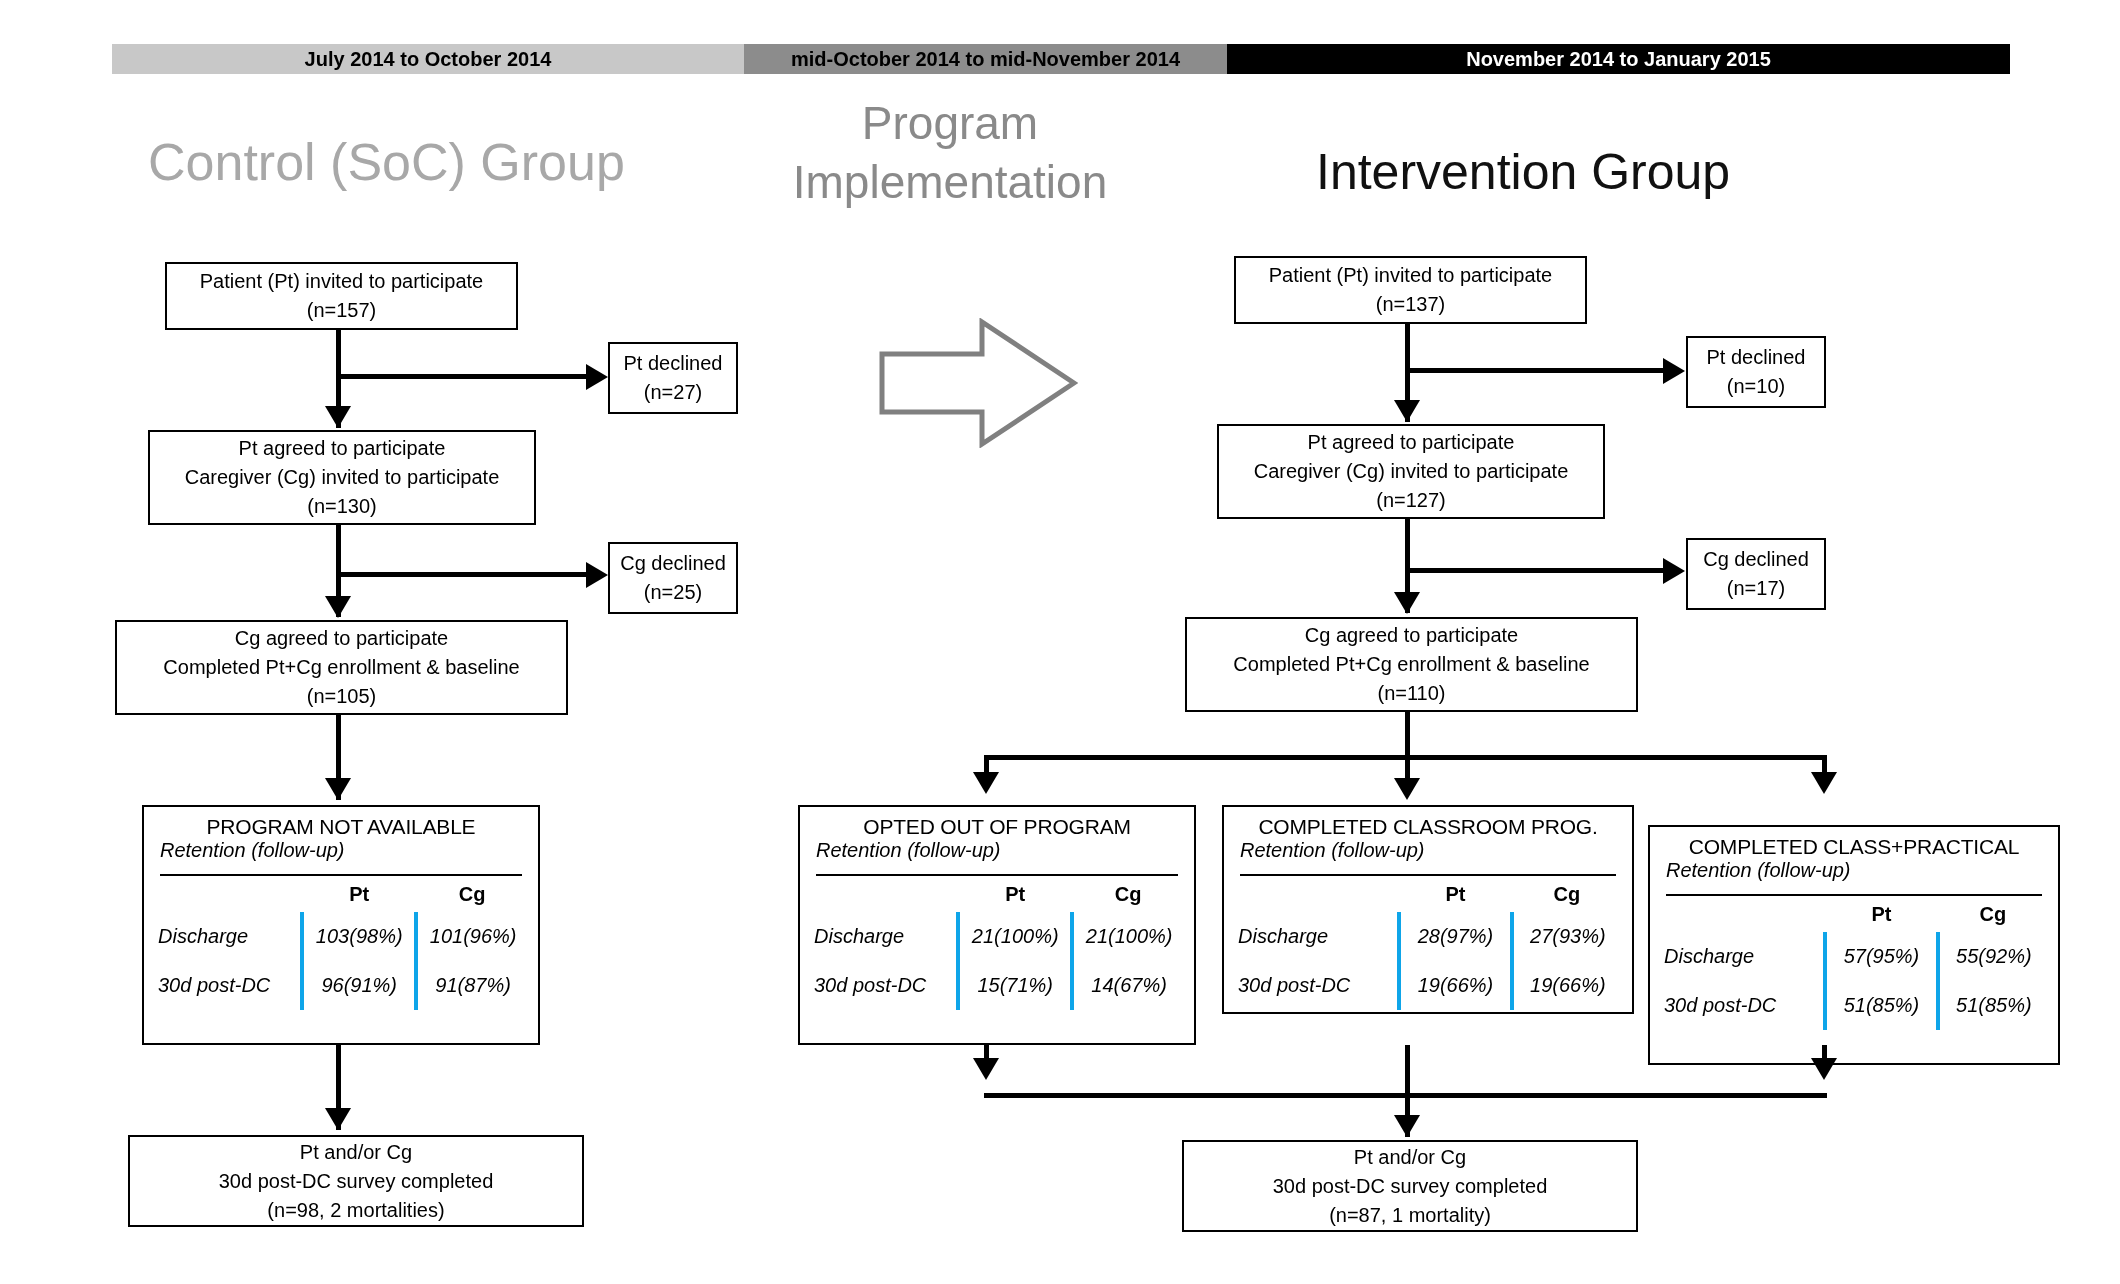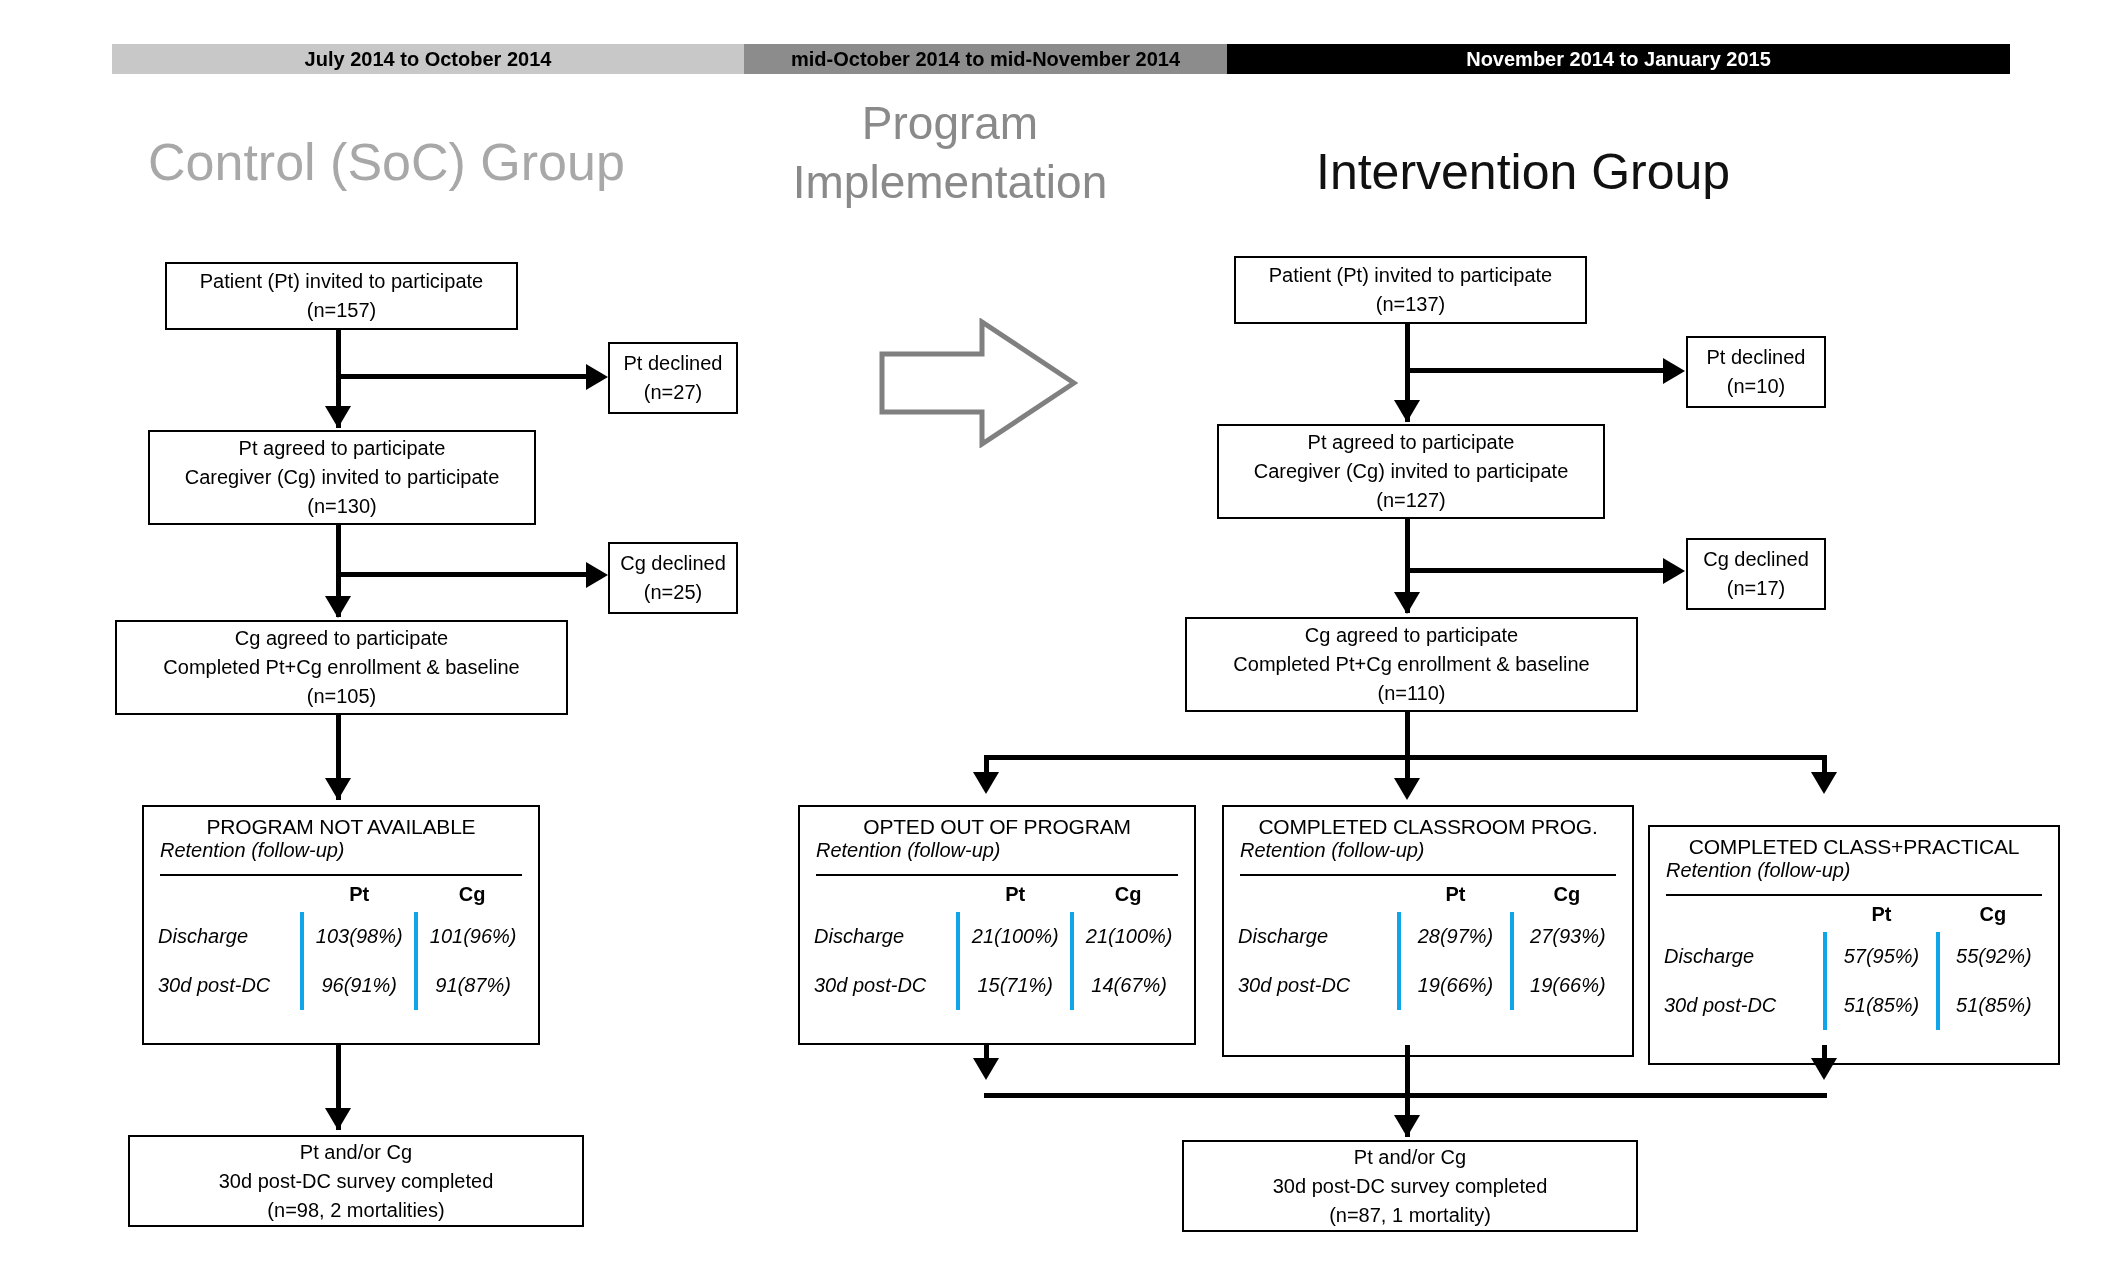--- a/index.html
+++ b/index.html
@@ -321,21 +321,21 @@
       </tr>
       <tr class="datarow">
         <td class="rowhead">30d post-DC</td>
         <td class="vsep">15(71%)</td>
         <td class="vsep">14(67%)</td>
       </tr>
     </tbody>
       </table>
   </div>
 
-  <div class="rbox" id="rbox-2" style="left:1222px; top:805px; width:412px; height:252px;">
+  <div class="rbox" id="rbox-2" style="left:1222px; top:805px; width:412px; height:209px;">
     <div class="rtitle">COMPLETED CLASSROOM PROG.</div>
     <div class="rsub">Retention (follow-up)</div>
     <table class="rtable">
       <tbody>
           <tr class="hdr">
         <th class="rowhead"></th>
         <th class="colhead">Pt</th>
         <th class="colhead">Cg</th>
       </tr>
       <tr class="datarow">

